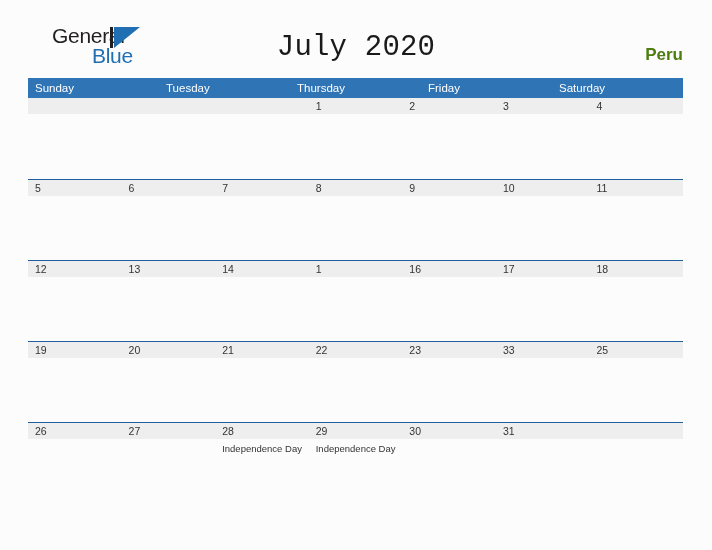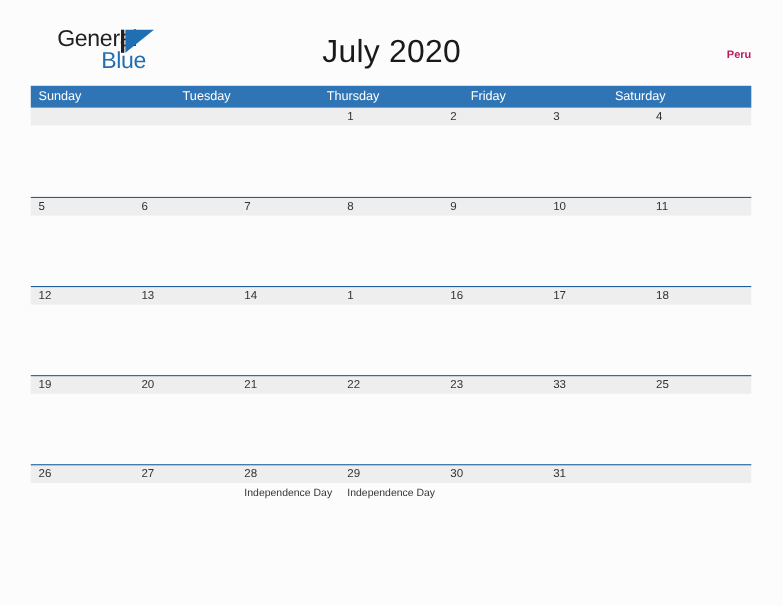--- a/index.html
+++ b/index.html
@@ -79,29 +79,30 @@
   .cal-title {
     position: absolute;
     left: 0;
     top: 31px;
     width: 712px;
     text-align: center;
     font-size: 29px;
     font-weight: 400;
     color: #1a1a1a;
     letter-spacing: 0.2px;
+    font-family: Liberation Mono, monospace;
   }
 
   .cal-locale {
     position: absolute;
     right: 29px;
     top: 45px;
-    font-size: 10px;
+    font-size: 17px;
     font-weight: bold;
-    color: #be185d;
+    color: #4d7c0f;
   }
 
   
   .calendar {
     position: absolute;
     left: 28px;
     top: 78px;
     width: 655px;
   }
 

